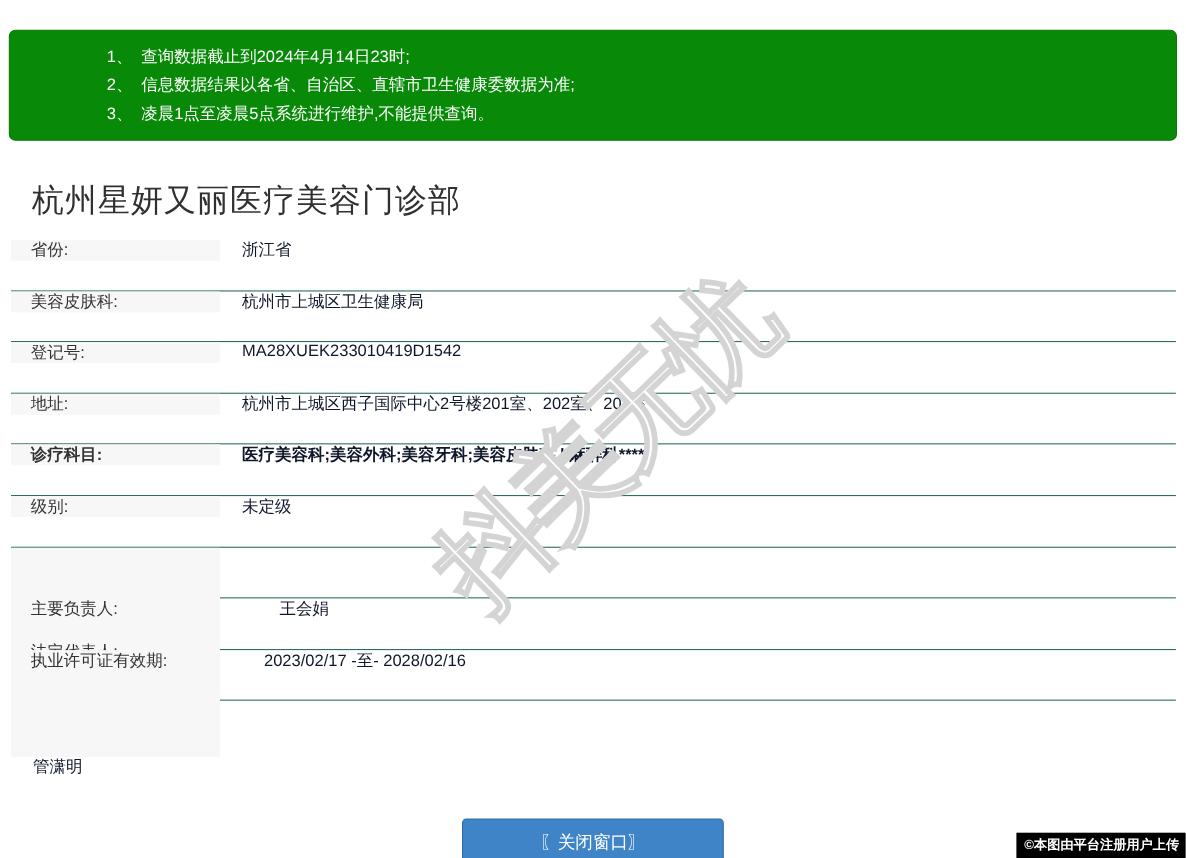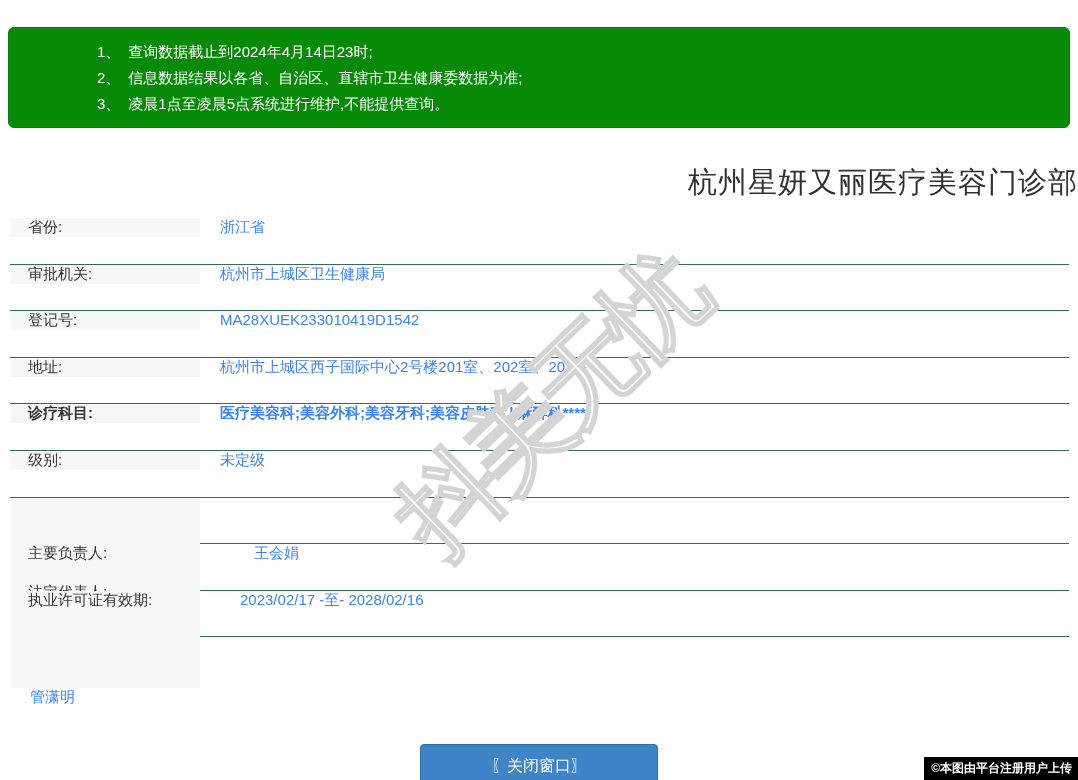--- a/index.html
+++ b/index.html
@@ -27,21 +27,21 @@
     line-height: 26px;
     white-space: nowrap;
   }
   .notice-number { margin-right: 8px; }
   .notice-line b { font-weight: normal; }
 
   
   .page-title {
     position: absolute;
     top: 163px; left: 0; right: 0;
-    text-align: right;
+    text-align: left;
     font-size: 29px;
     font-weight: 400;
     color: #303030;
     letter-spacing: 1px;
     padding-left: 29px;
   }
 
   
   .info-table {
     position: absolute;
@@ -61,21 +61,21 @@
     padding-left: 18px;
     font-size: 15px;
     color: #333;
   }
   .info-value {
     flex: 1;
     display: flex;
     align-items: center;
     padding-left: 20px;
     font-size: 15px;
-    color: #3b82f6;
+    color: #0f172a;
   }
 
   
   .watermark {
     position: absolute;
     left: 350px;
     top: 340px;
     width: 400px;
     height: 130px;
     line-height: 130px;
@@ -136,21 +136,21 @@
 </div>
 
 <h1 class="page-title">杭州星妍又丽医疗美容门诊部</h1>
 
 <div class="info-table" id="info-table">
     <div class="info-row" style="border-bottom: 1px solid rgb(47, 110, 92);">
       <div class="info-label">省份:</div>
       <div class="info-value">浙江省</div>
     </div>
     <div class="info-row" style="border-bottom: 1px solid rgb(47, 110, 92);">
-      <div class="info-label">审批机关:</div>
+      <div class="info-label">美容皮肤科:</div>
       <div class="info-value">杭州市上城区卫生健康局</div>
     </div>
     <div class="info-row" style="border-bottom: 1px solid rgb(47, 110, 92);">
       <div class="info-label">登记号:</div>
       <div class="info-value">MA28XUEK233010419D1542</div>
     </div>
     <div class="info-row" style="border-bottom: 1px solid rgb(47, 110, 92);">
       <div class="info-label">地址:</div>
       <div class="info-value">杭州市上城区西子国际中心2号楼201室、202室、203室</div>
     </div>

